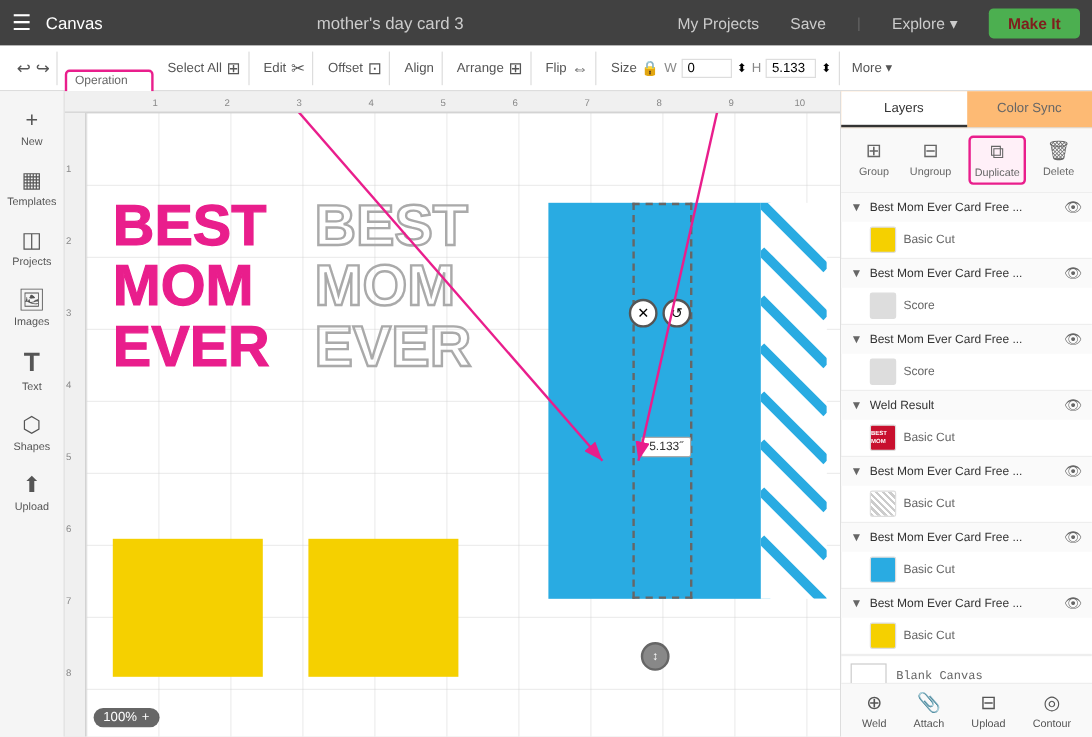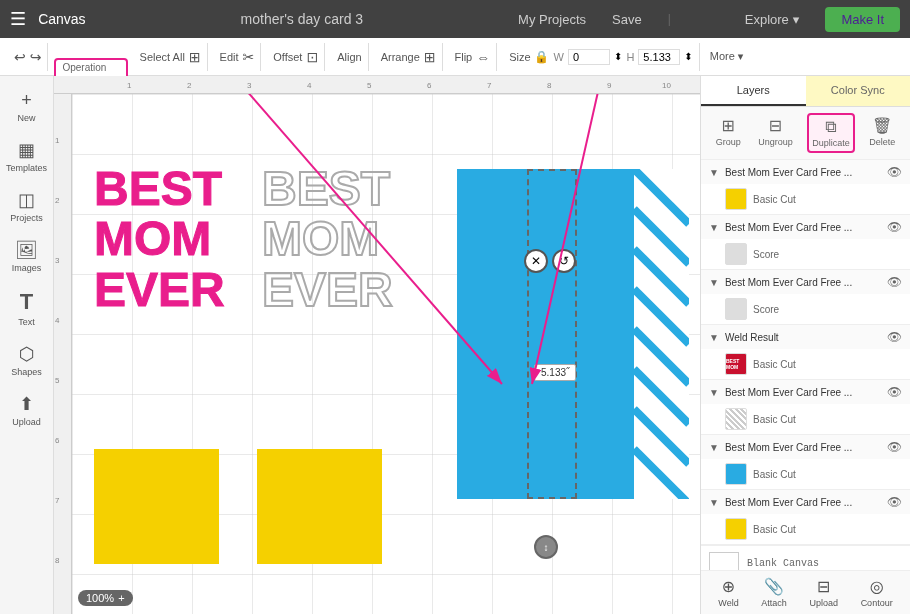--- a/index.html
+++ b/index.html
@@ -5,22 +5,22 @@
     * { box-sizing: border-box; margin: 0; padding: 0; }
     body { font-family: Arial, sans-serif; font-size: 12px; background: #f0f0f0; overflow: hidden; width: 910px; height: 614px; }
 
     
     .header {
       display: flex; align-items: center; background: #414141; color: white;
       height: 38px; padding: 0 10px; gap: 12px;
     }
     .header-right { display: flex; align-items: center; gap: 26px; }
     .header-btn { background: none; border: none; color: #ccc; cursor: pointer; font-size: 13px; }
-    .header-btn-green { background: #4CAF50; color: #4c1d95; border: none; padding: 5px 16px; border-radius: 4px; cursor: pointer; font-size: 13px; font-weight: normal; }
-    .header-explore { display: flex; align-items: center; gap: 4px; color: #ccc; cursor: pointer; font-size: 13px; margin-left: 48px; }
+    .header-btn-green { background: #4CAF50; color: #7f1d1d; border: none; padding: 5px 16px; border-radius: 4px; cursor: pointer; font-size: 13px; font-weight: bold; }
+    .header-explore { display: flex; align-items: center; gap: 4px; color: #ccc; cursor: pointer; font-size: 13px; }
 
     
     .toolbar {
       display: flex; align-items: center; background: white; height: 38px;
       border-bottom: 1px solid #ddd; padding: 0 8px; gap: 6px;
     }
     .toolbar-group { display: flex; align-items: center; gap: 4px; padding: 0 6px; border-right: 1px solid #ddd; height: 28px; }
     .toolbar-group:last-child { border-right: none; }
     .operation-box {
       border: 2px solid #e91e8c; border-radius: 4px; padding: 2px 6px;
@@ -75,21 +75,21 @@
       background: rgba(0,0,0,0.6); color: white; padding: 2px 8px;
       border-radius: 10px; font-size: 11px; display: flex; align-items: center; gap: 4px;
     }
 
     
     .right-panel {
       width: 210px; background: white; border-left: 1px solid #ddd;
       display: flex; flex-direction: column;
     }
     .right-panel-tabs {
-      display: flex; border-bottom: 1px solid #ddd; background: #fef9c3;
+      display: flex; border-bottom: 1px solid #ddd; background: #fdba74;
     }
     .right-tab {
       flex: 1; text-align: center; padding: 8px 4px; font-size: 11px;
       color: #666; cursor: pointer; border-bottom: 2px solid transparent;
     }
     .right-tab.active { color: #333; border-bottom-color: #333; background: white; }
 
     
     .layer-actions {
       display: flex; justify-content: space-around; padding: 6px;

